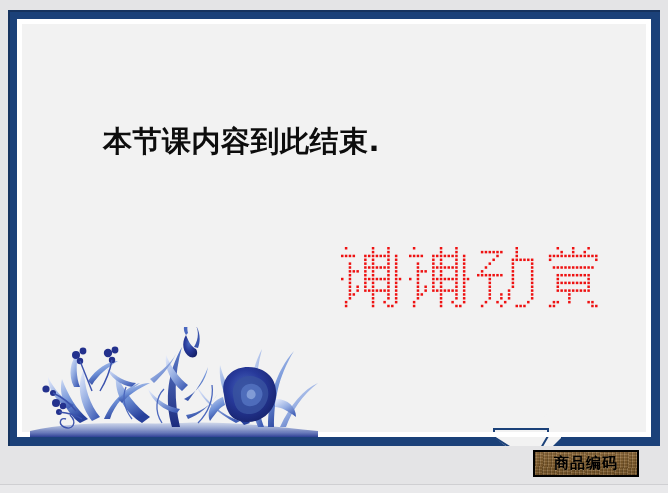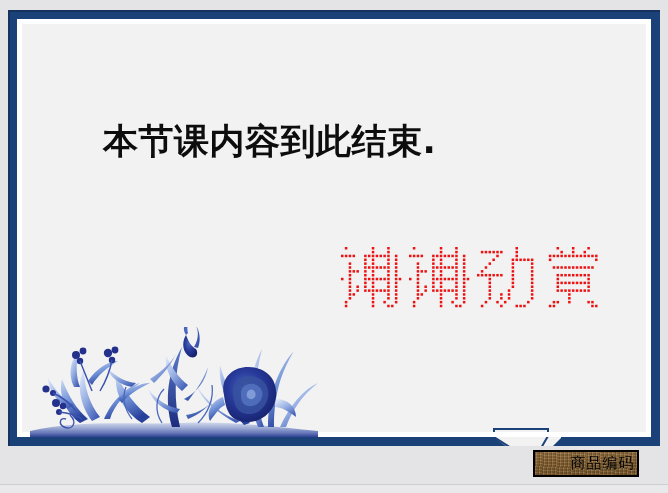--- a/index.html
+++ b/index.html
@@ -95,21 +95,21 @@
   }
 
   
   .body-text {
     position: absolute;
     left: 0;
     top: 108px;
     width: 624px;
     color: #0d0d0d;
     font-weight: bold;
-    font-size: 35px;
+    font-size: 29px;
     line-height: 46px;
     letter-spacing: 0.5px;
     font-family: "DejaVu Sans", "Liberation Sans", sans-serif;
   }
   .line-1 { padding-left: 95px; }
   .line-2 { padding-left: 120px; }
 
   
   .thanks {
     position: absolute;
@@ -146,25 +146,24 @@
         rgba(0,0,0,0.10) 0px, rgba(0,0,0,0.10) 2px,
         rgba(255,255,255,0.08) 2px, rgba(255,255,255,0.08) 3px),
       linear-gradient(180deg, #96703f 0%, #87622f 45%, #7d5a2c 100%);
     display: flex;
     align-items: center;
     justify-content: center;
   }
   #tag .tag-label {
     color: #000000;
     font-size: 15px;
-    font-weight: normal;
+    font-weight: bold;
     letter-spacing: 1px;
     font-family: "DejaVu Sans", "Liberation Sans", sans-serif;
     text-shadow: 0 1px 0 rgba(255,255,255,0.12);
-    padding-left: 33px;
   }
 </style>
 </head>
 <body>
 
 <div id="page">
 
   <div id="slide">
 
     <div class="frame-bar frame-top"></div>

